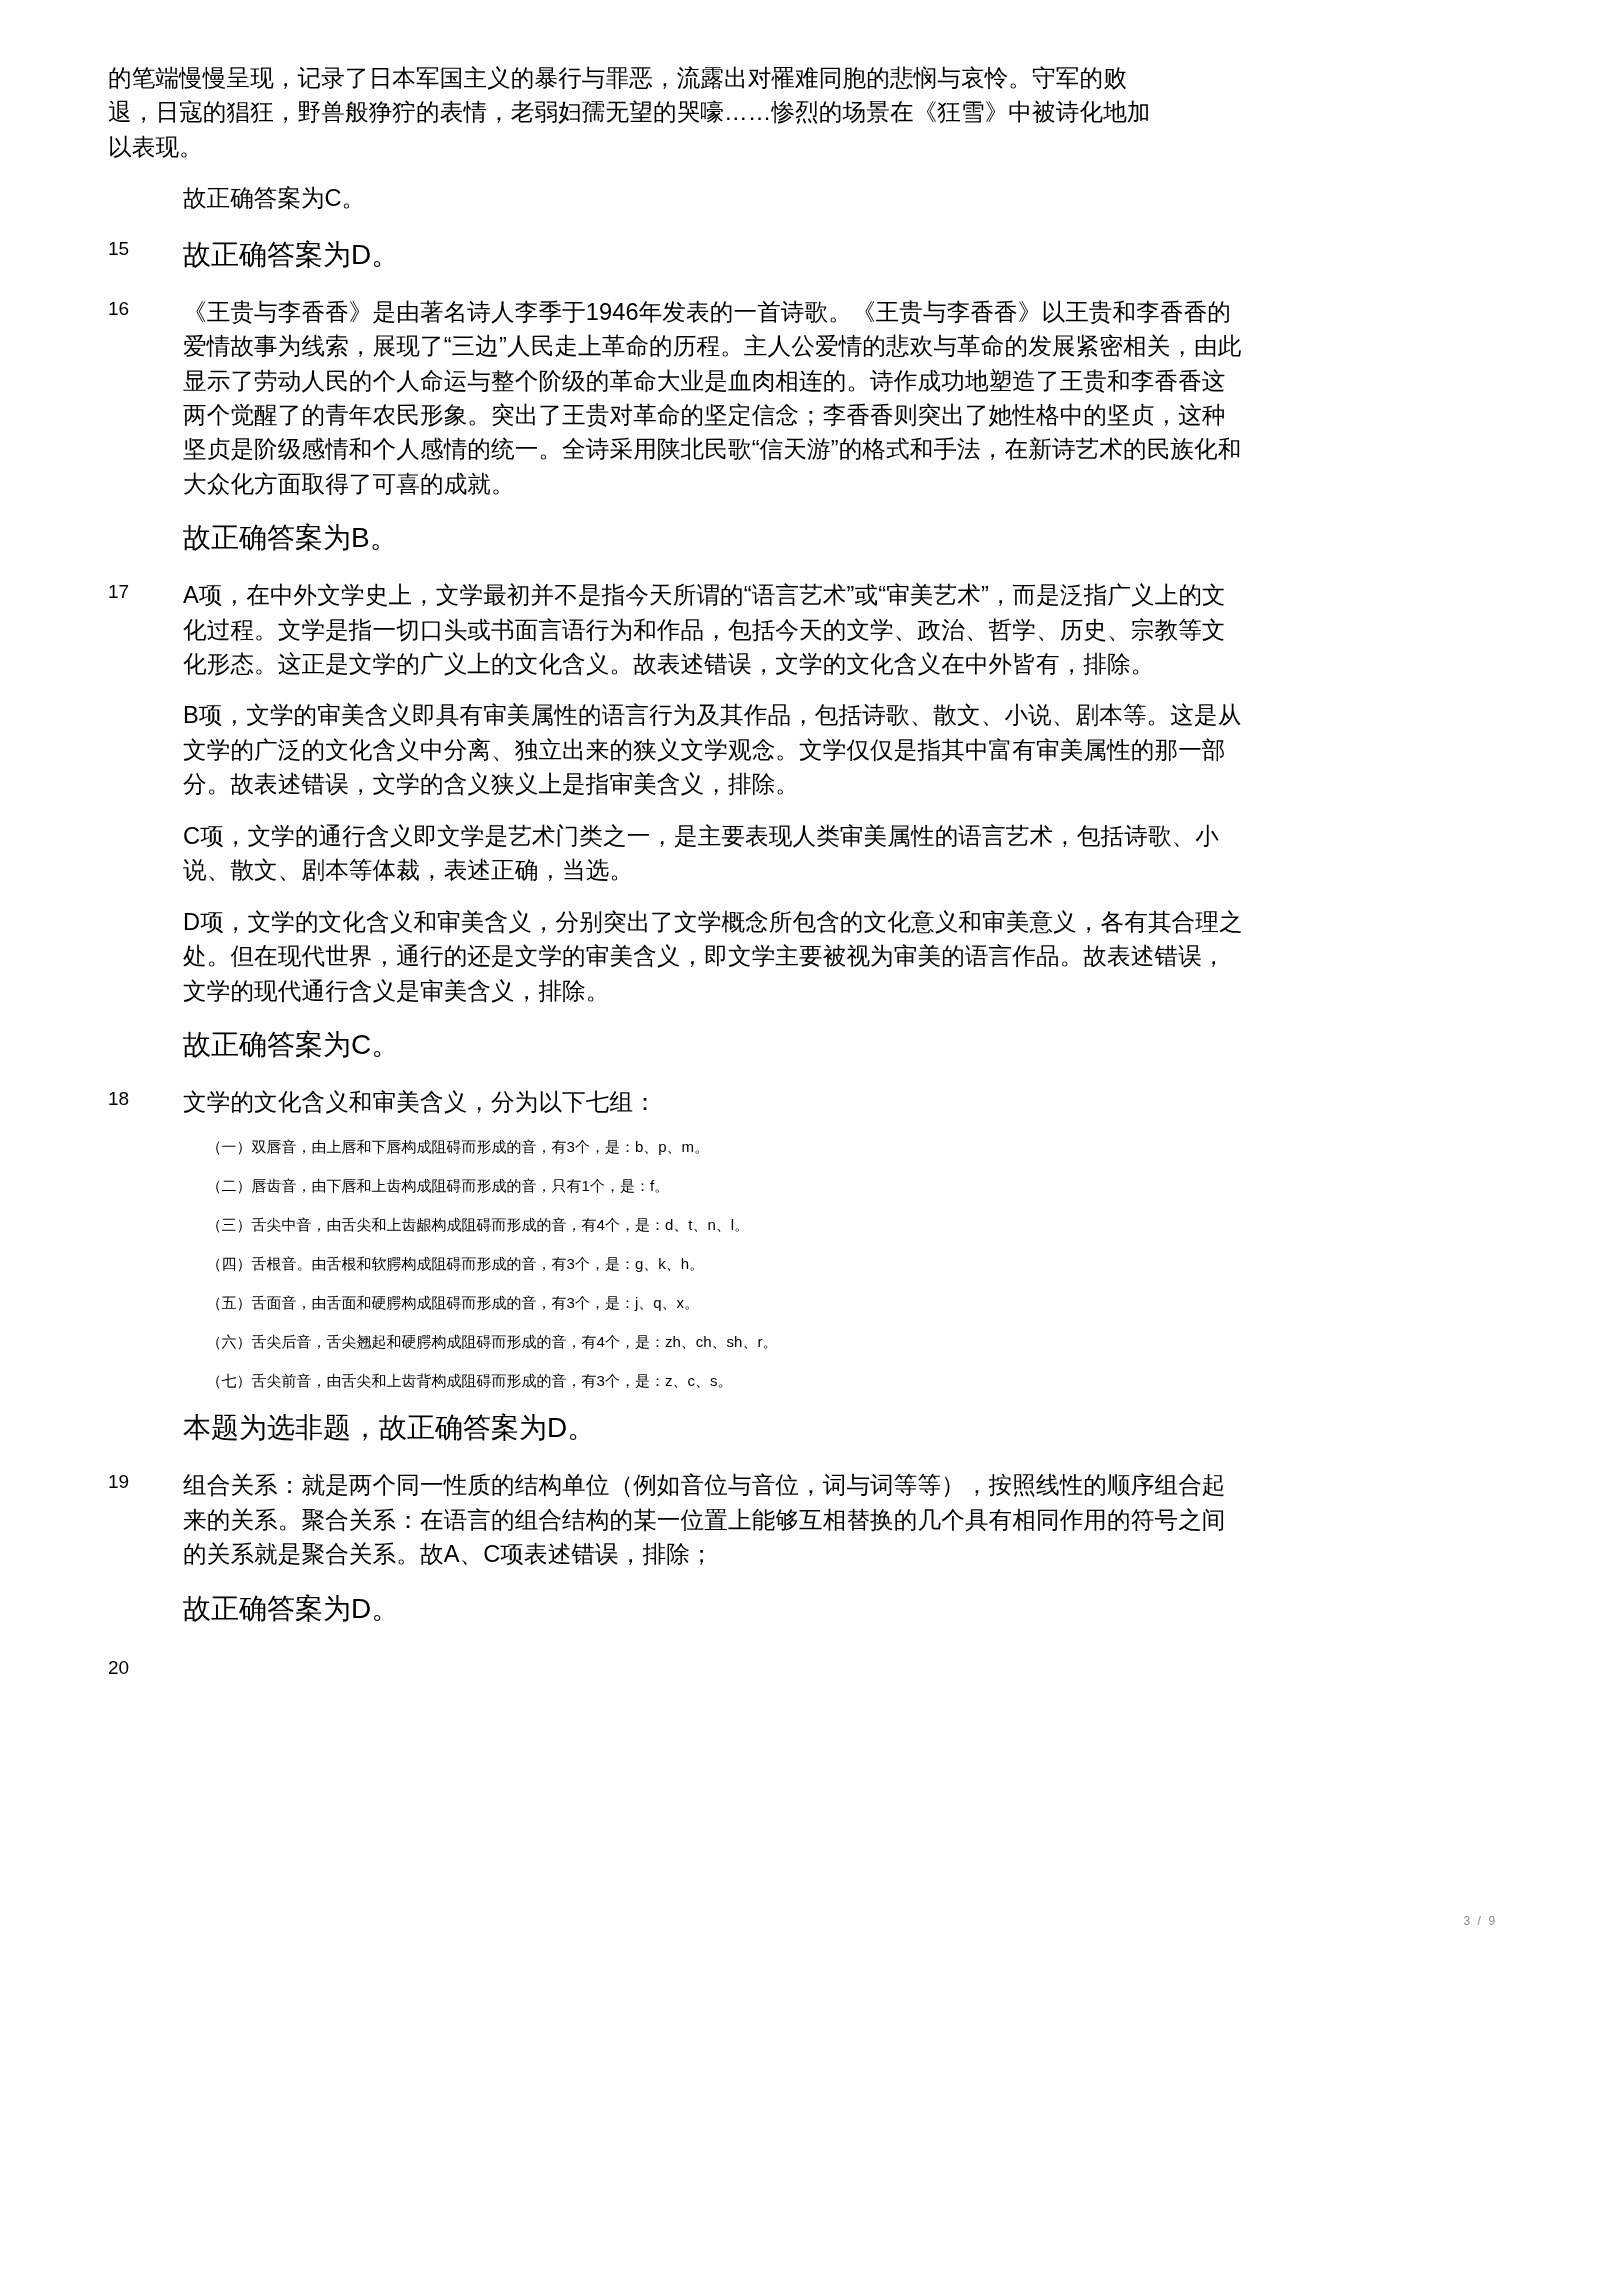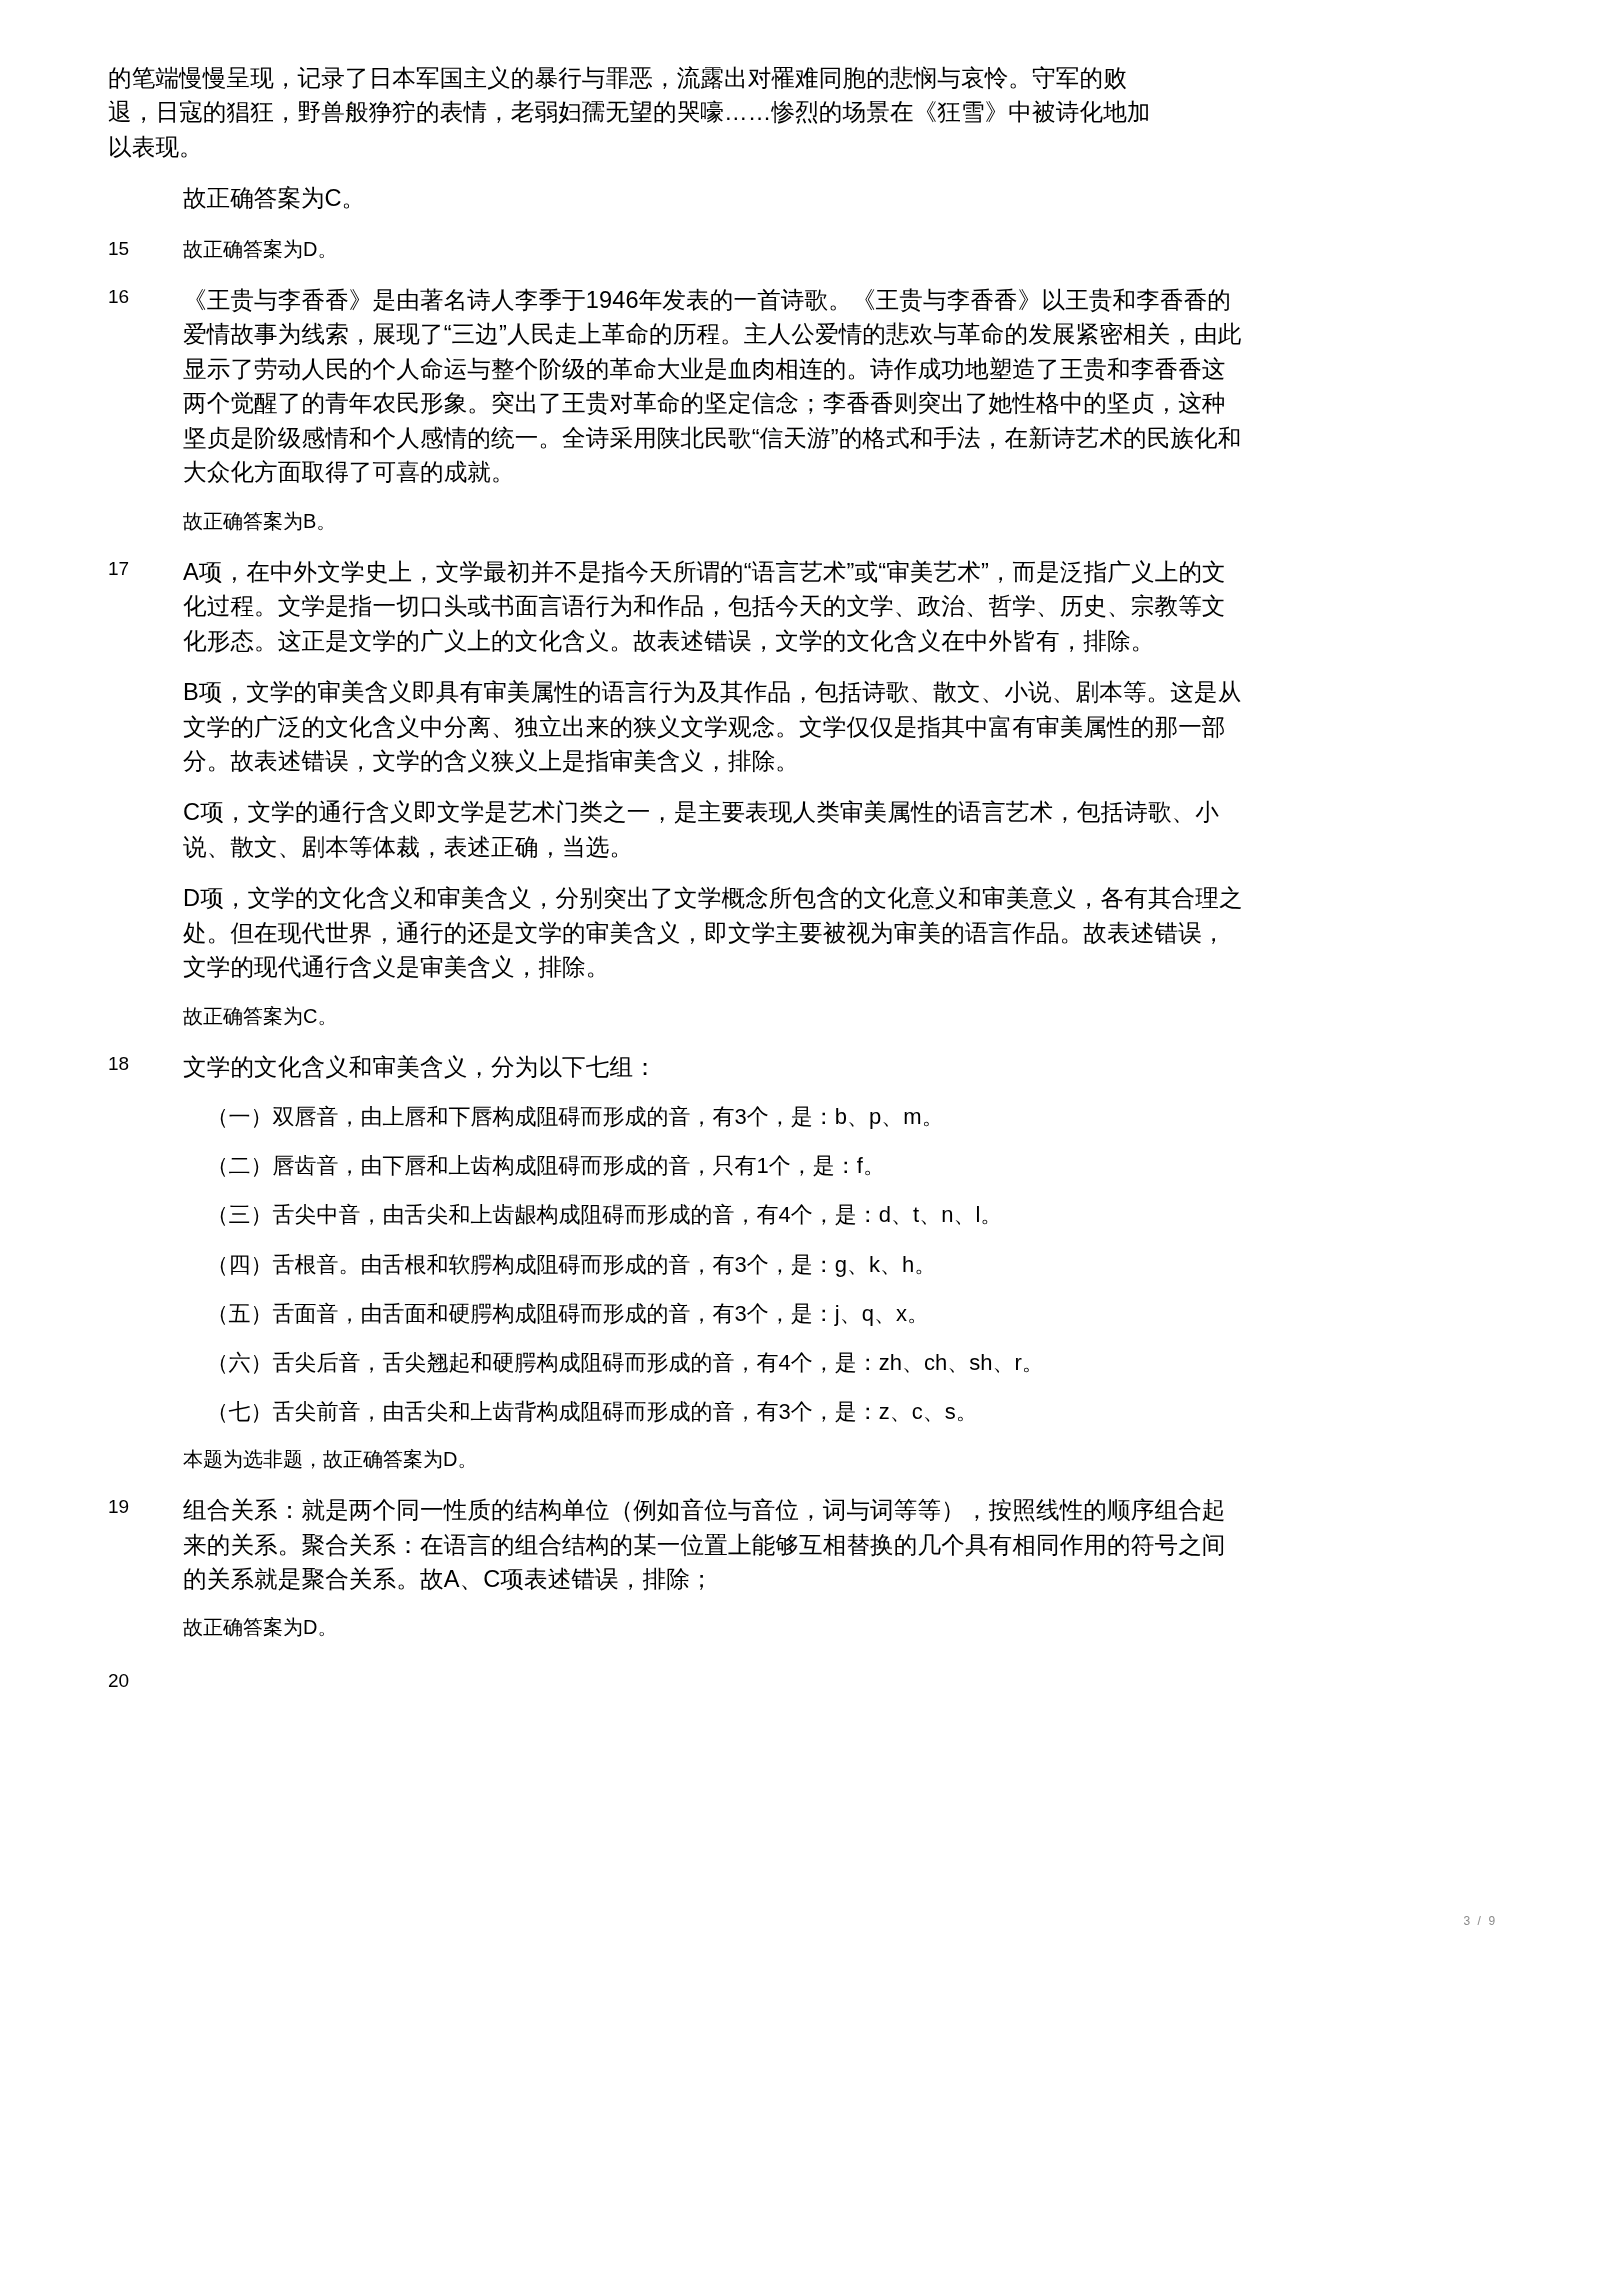--- a/index.html
+++ b/index.html
@@ -67,30 +67,30 @@
     margin: 0 0 0 0;
     text-align: justify;
     text-justify: inter-ideograph;
   }
   .para + .para { margin-top: 17px; }
   .para .ln { display: block; white-space: nowrap; }
 
   
   .sublist { margin-top: 17px; }
   .subitem {
-    font-size: 22px;
+    font-size: 15px;
     line-height: 1.46;
     margin-top: 17px;
     padding-left: 23.6px;
     white-space: nowrap;
   }
   .subitem:first-child { margin-top: 0; }
 
   .tail {
-    font-size: 20px;
+    font-size: 28px;
     line-height: 1.46;
     margin-top: 17px;
   }
 
   
   .dangling {
     position: relative;
     margin-top: 24.5px;
   }
   .dangling .qnum { position: static; }

